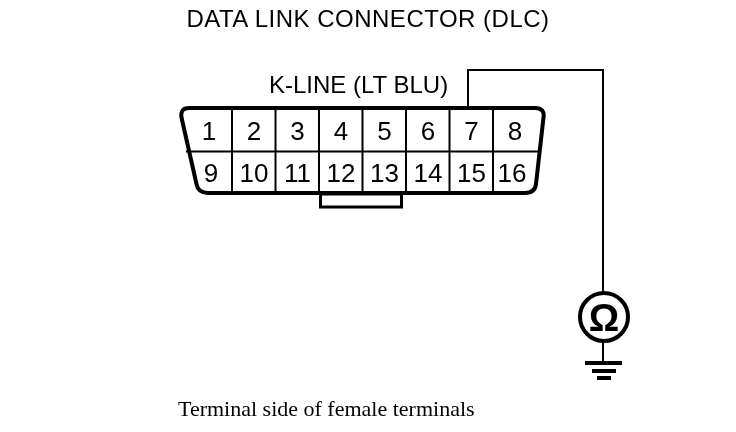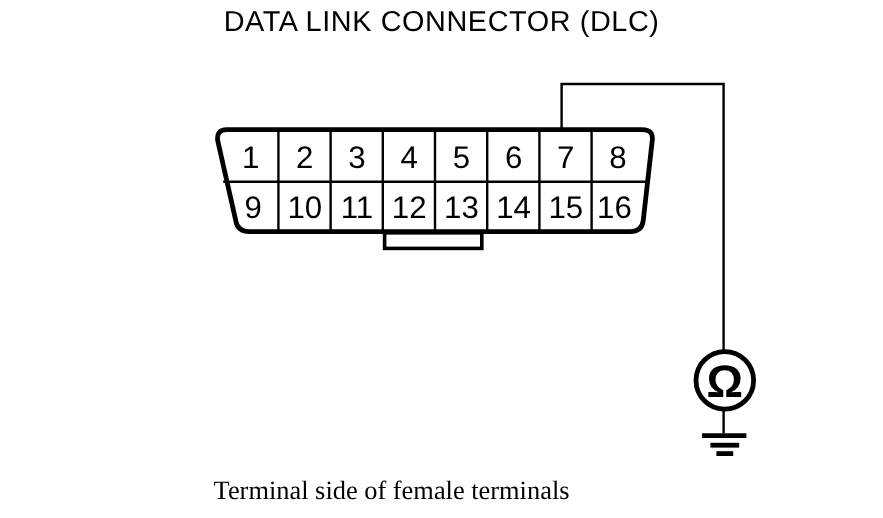--- a/index.html
+++ b/index.html
@@ -60,20 +60,21 @@
     text-anchor: middle;
   }
 </style>
 </head>
 <body>
 
 <div class="canvas">
 
   <div class="title">DATA LINK CONNECTOR (DLC)</div>
 
+  <div class="wire-label">K-LINE (LT BLU)</div>
 
   <svg class="diagram" width="736" height="432" viewBox="0 0 736 432">
 
     <polyline points="468,110 468,70 603,70 603,294" fill="none" stroke="#000000" stroke-width="2"></polyline>
 
     <path d="M 189,108 L 535,108 Q 545,108 543.5,117.5 L 536,184 Q 535,193 525,193 L 208,193 Q 198,193 196.5,184 L 181.5,117.5 Q 180,108 189,108 Z" fill="#ffffff" stroke="#000000" stroke-width="4" stroke-linejoin="round"></path>
 
     <g stroke="#000000" stroke-width="2">
       <line x1="186" y1="151.5" x2="541" y2="151.5"></line>
       <line x1="232" y1="110" x2="232" y2="192"></line>

